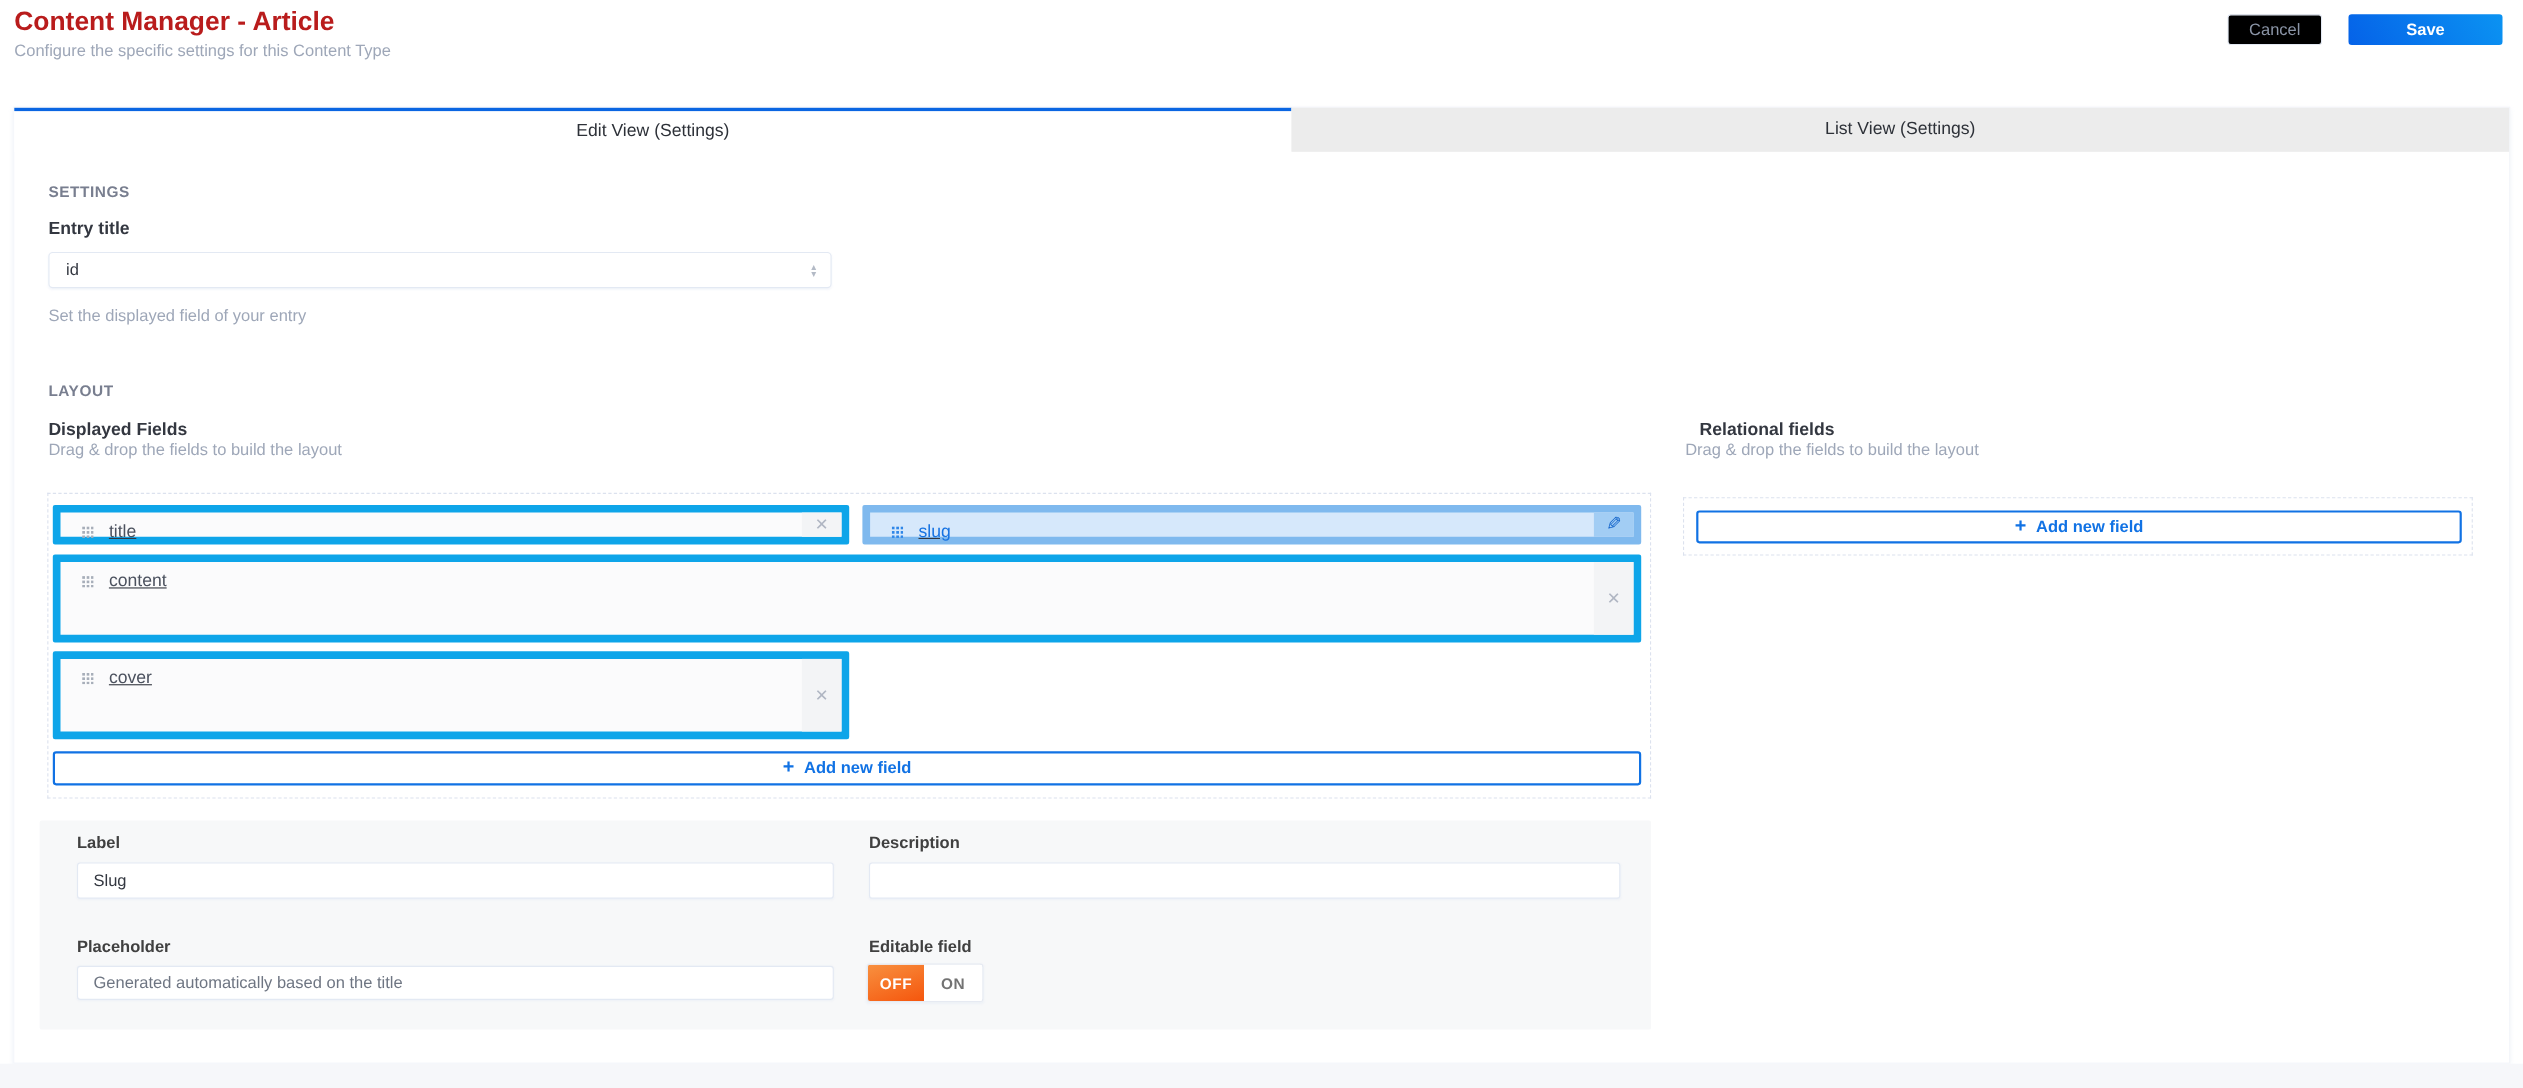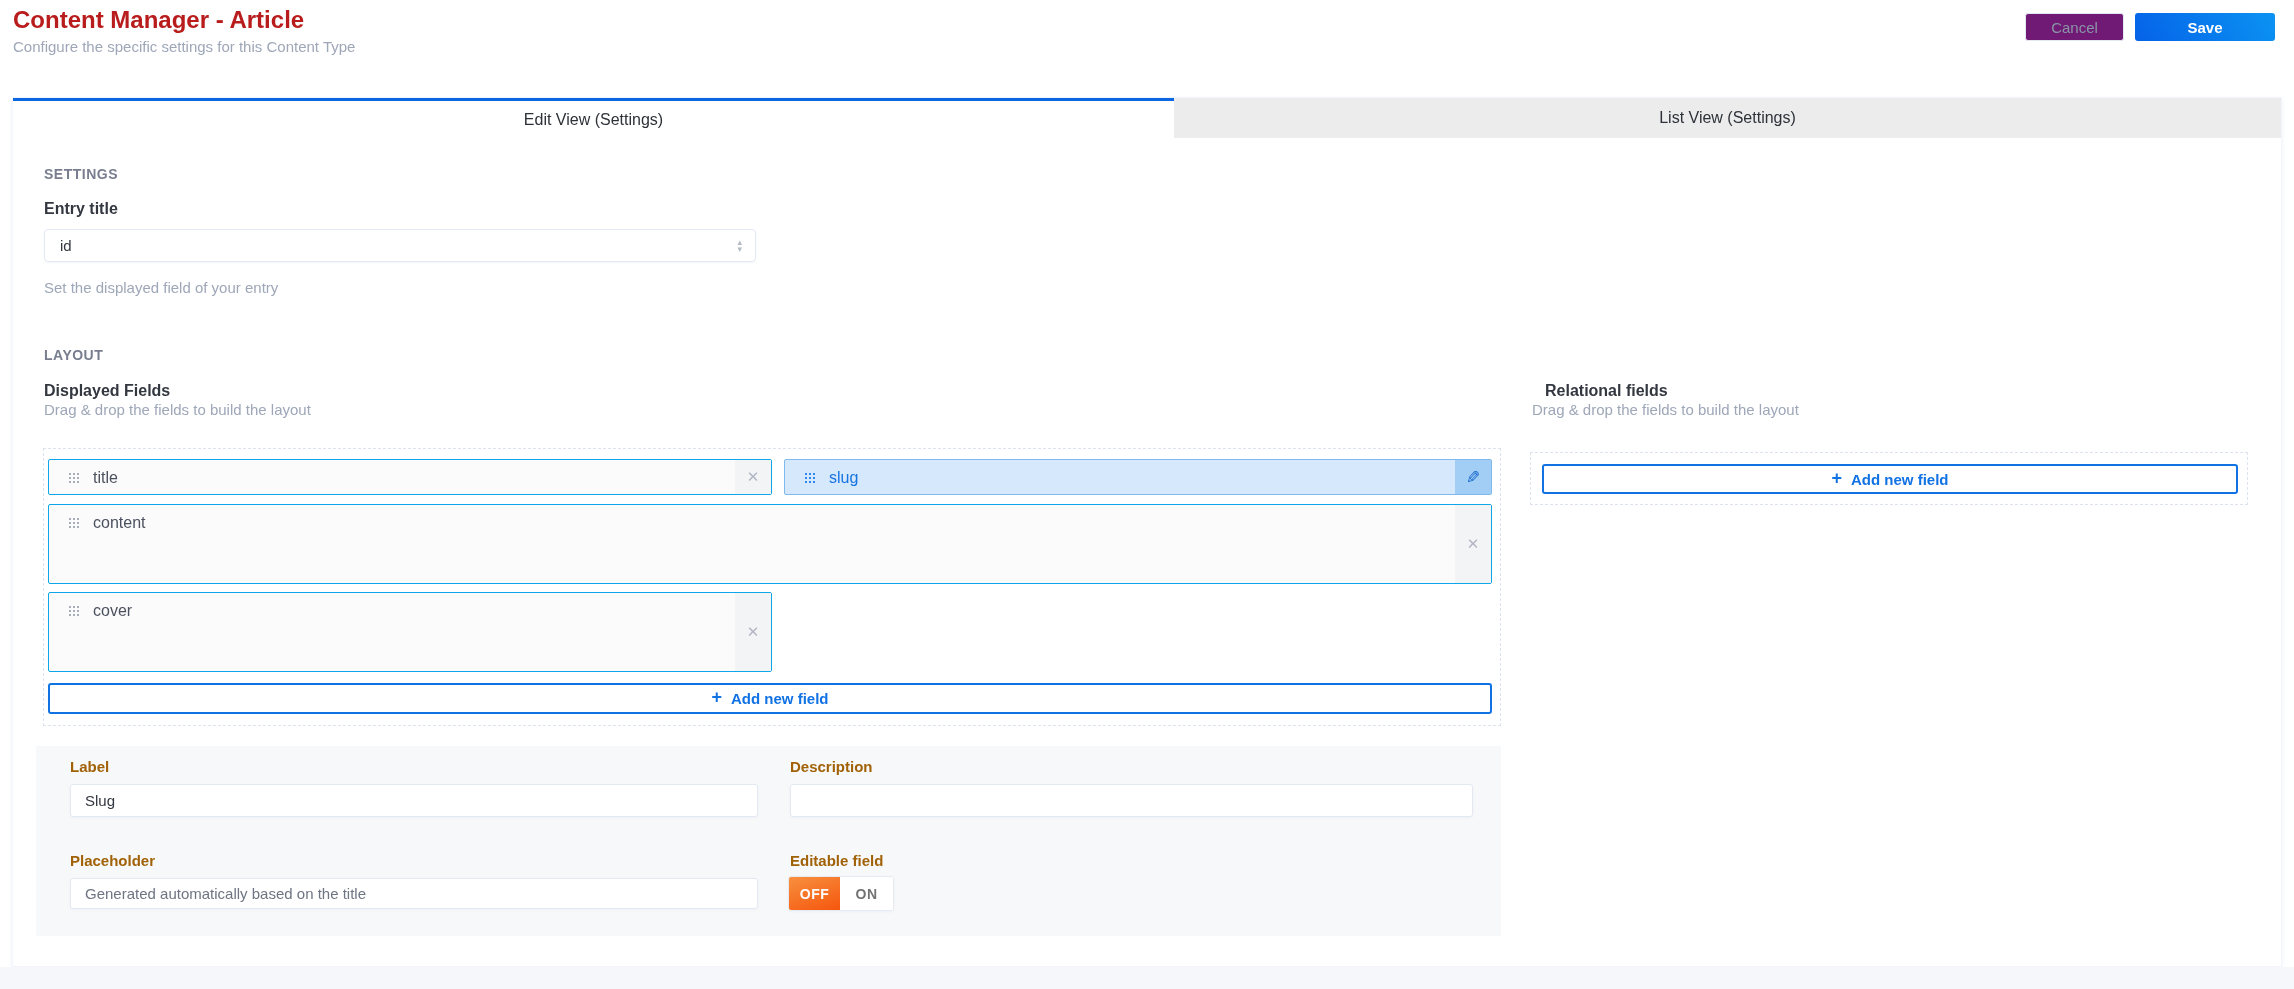--- a/index.html
+++ b/index.html
@@ -5,21 +5,21 @@
   * { margin:0; padding:0; box-sizing:border-box; }
   html,body { background:#fff; }
   body { font-family:"Liberation Sans","DejaVu Sans",sans-serif; color:#333740; }
   .screen { position:relative; width:2294px; height:989px; background:#ffffff; overflow:hidden; }
 
   
   .page-title { position:absolute; left:13px; top:6px; font-size:24px; font-weight:700; color:#b91c1c; }
   .page-subtitle { position:absolute; left:13px; top:38px; font-size:15px; color:#9ea7b8; }
   .btn { position:absolute; top:13px; height:28px; border-radius:3px; font-size:15px;
          display:flex; align-items:center; justify-content:center; cursor:pointer; }
-  .btn-cancel { left:2025px; width:99px; background:#701a75; border:1px solid #e3e9f3; color:#8b95a7; }
+  .btn-cancel { left:2025px; width:86px; background:#000000; border:1px solid #e3e9f3; color:#8b95a7; }
   .btn-save { left:2135px; width:140px; border:none; color:#fff; font-weight:600;
               background:linear-gradient(60deg,#0562e8 0%,#0b93f2 100%); }
 
   
   .panel { position:absolute; left:12px; top:97px; width:2270px; height:870px; background:#fff;
            box-shadow:0 2px 4px rgba(227,233,245,0.65); border:1px solid #f3f5fa; }
   .page-footer-strip { position:absolute; left:0; top:967px; width:2294px; height:22px; background:#f6f7fa; }
 
   
   .tabs { position:absolute; left:0; top:0; width:100%; height:40px; display:flex; }
@@ -38,21 +38,21 @@
                 display:flex; align-items:center; justify-content:space-between; padding:0 13px 0 15px;
                 font-size:15px; color:#333740; cursor:pointer; }
   .caret-col { display:flex; flex-direction:column; align-items:center; color:#b3bac6; font-size:9px; line-height:7px; }
 
   
   .dashed-box { position:absolute; border:1px dashed #dce2ee; background:#fff; }
   .dashed-left { left:30px; top:350px; width:1458px; height:278px; }
   .dashed-right { left:1517px; top:354px; width:718px; height:53px; }
 
   
-  .fbox { position:absolute; background:#fbfbfc; border:1px solid #0ea5e9; border-radius:2px; cursor:grab; }
+  .fbox { position:absolute; background:#fbfbfc; border:7px solid #0ea5e9; border-radius:2px; cursor:grab;text-decoration:underline; }
   .fbox-title { left:4px; top:10px; width:724px; height:36px; }
   .fbox-slug { left:740px; top:10px; width:708px; height:36px; background:#d6e8fb; border-color:#7fb9ee; }
   .fbox-content { left:4px; top:55px; width:1444px; height:80px; }
   .fbox-cover { left:4px; top:143px; width:724px; height:80px; }
   .fbox .row-head { display:flex; align-items:center; height:35px; }
   .handle { width:11px; height:11px; margin-left:19px; flex:none;
             background-image:radial-gradient(circle,#a7aeb9 1.2px,transparent 1.5px);
             background-size:4px 4px; background-position:0 0; }
   .handle-blue { background-image:radial-gradient(circle,#2f87e8 1.2px,transparent 1.5px); }
   .fname { margin-left:14px; font-size:16px; color:#4b515e; }
@@ -64,21 +64,21 @@
 
   
   .add-btn { position:absolute; background:#fff; border:2px solid #1172e4; border-radius:3px; color:#1172e4;
              font-size:15px; font-weight:600; display:flex; align-items:center; justify-content:center; cursor:pointer; }
   .add-btn .plus { font-size:18px; font-weight:700; margin-right:9px; margin-top:-2px; }
   .add-btn-left { left:4px; top:234px; width:1444px; height:31px; }
   .add-btn-right { left:11px; top:11px; width:696px; height:30px; }
 
   
   .edit-panel { position:absolute; left:23px; top:648px; width:1465px; height:190px; background:#f7f8f9; border-radius:2px; }
-  .bp-label { position:absolute; font-size:15px; font-weight:600; color:#a16207; }
+  .bp-label { position:absolute; font-size:15px; font-weight:600; color:#404040; }
   .bp-input { position:absolute; height:33px; background:#fff; border:1px solid #e3e9f3; border-radius:3px;
               padding:0 14px; font-size:15px; color:#333740; box-shadow:0 1px 2px rgba(227,233,245,0.45); outline:none; }
   .bp-input::placeholder { color:#9aa2b1; }
   .input-gray { color:#6e7582; }
 
   
   .toggle { position:absolute; left:752px; top:130px; height:35px; display:flex; border:1px solid #e6eaf2;
             border-radius:3px; overflow:hidden; background:#fff; box-shadow:0 1px 2px rgba(227,233,245,0.45); }
   .toggle-off { width:51px; display:flex; align-items:center; justify-content:center; color:#fff;
                 font-size:14px; font-weight:700; letter-spacing:0.5px; cursor:pointer;

